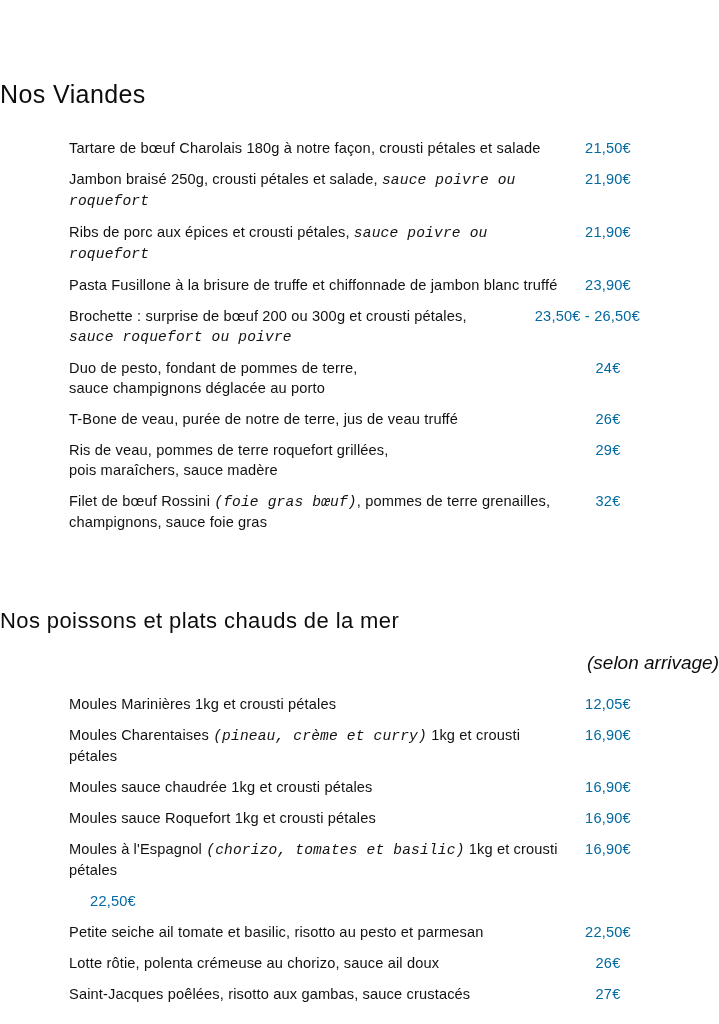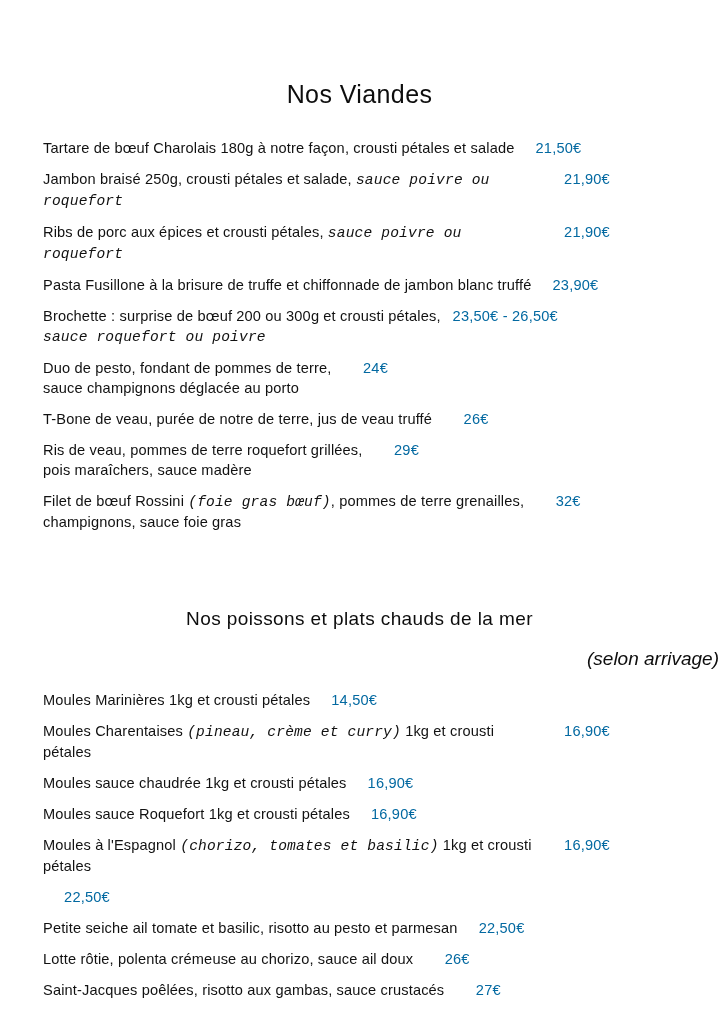--- a/index.html
+++ b/index.html
@@ -23,34 +23,34 @@
     overflow: hidden;
     box-sizing: border-box;
   }
 
   
   .section {
     width: 100%;
   }
 
   .section-heading {
-    text-align: center;
+    text-align: left;
     font-weight: 400;
     letter-spacing: 0.4px;
     color: #0d0d0d;
   }
 
   .section-heading.meats {
     font-size: 25px;
     line-height: 30px;
     padding-top: 62px;
   }
 
   .section-heading.fish {
-    font-size: 19px;
+    font-size: 22px;
     line-height: 32px;
     padding-top: 0;
   }
 
   .section-subheading {
     text-align: right;
     font-style: italic;
     font-size: 19px;
     line-height: 22px;
     color: #0d0d0d;
@@ -68,21 +68,22 @@
     margin-top: 29px;
   }
 
   .fish-items {
     margin-top: 20px;
   }
 
   .item {
     display: flex;
     align-items: flex-start;
-    padding-left: 43px;
+    justify-content: space-between;
+    padding-left: 69px;
     padding-right: 79px;
     margin-bottom: 11px;
   }
 
   .item-name {
     font-size: 14.6px;
     line-height: 20px;
     letter-spacing: 0.15px;
     color: #111111;
     flex: 0 1 auto;
@@ -168,21 +169,21 @@
   </div>
 
   <div class="gap-between-sections"></div>
 
   <div class="section">
     <h1 class="section-heading fish">Nos poissons et plats chauds de la mer</h1>
     <div class="section-subheading">(selon arrivage)</div>
     <ul class="items fish-items">
         <li class="item">
           <div class="item-name"><span>Moules Marinières 1kg et crousti pétales</span></div>
-          <div class="item-price"><span class="price-col">14,50€</span></div>
+          <div class="item-price"><span class="price-col">12,05€</span></div>
         </li>
         <li class="item">
           <div class="item-name"><span>Moules Charentaises </span><span class="em">(pineau, crème et curry)</span><span> 1kg et crousti pétales</span></div>
           <div class="item-price"><span class="price-col">16,90€</span></div>
         </li>
         <li class="item">
           <div class="item-name"><span>Moules sauce chaudrée 1kg et crousti pétales</span></div>
           <div class="item-price"><span class="price-col">16,90€</span></div>
         </li>
         <li class="item">

